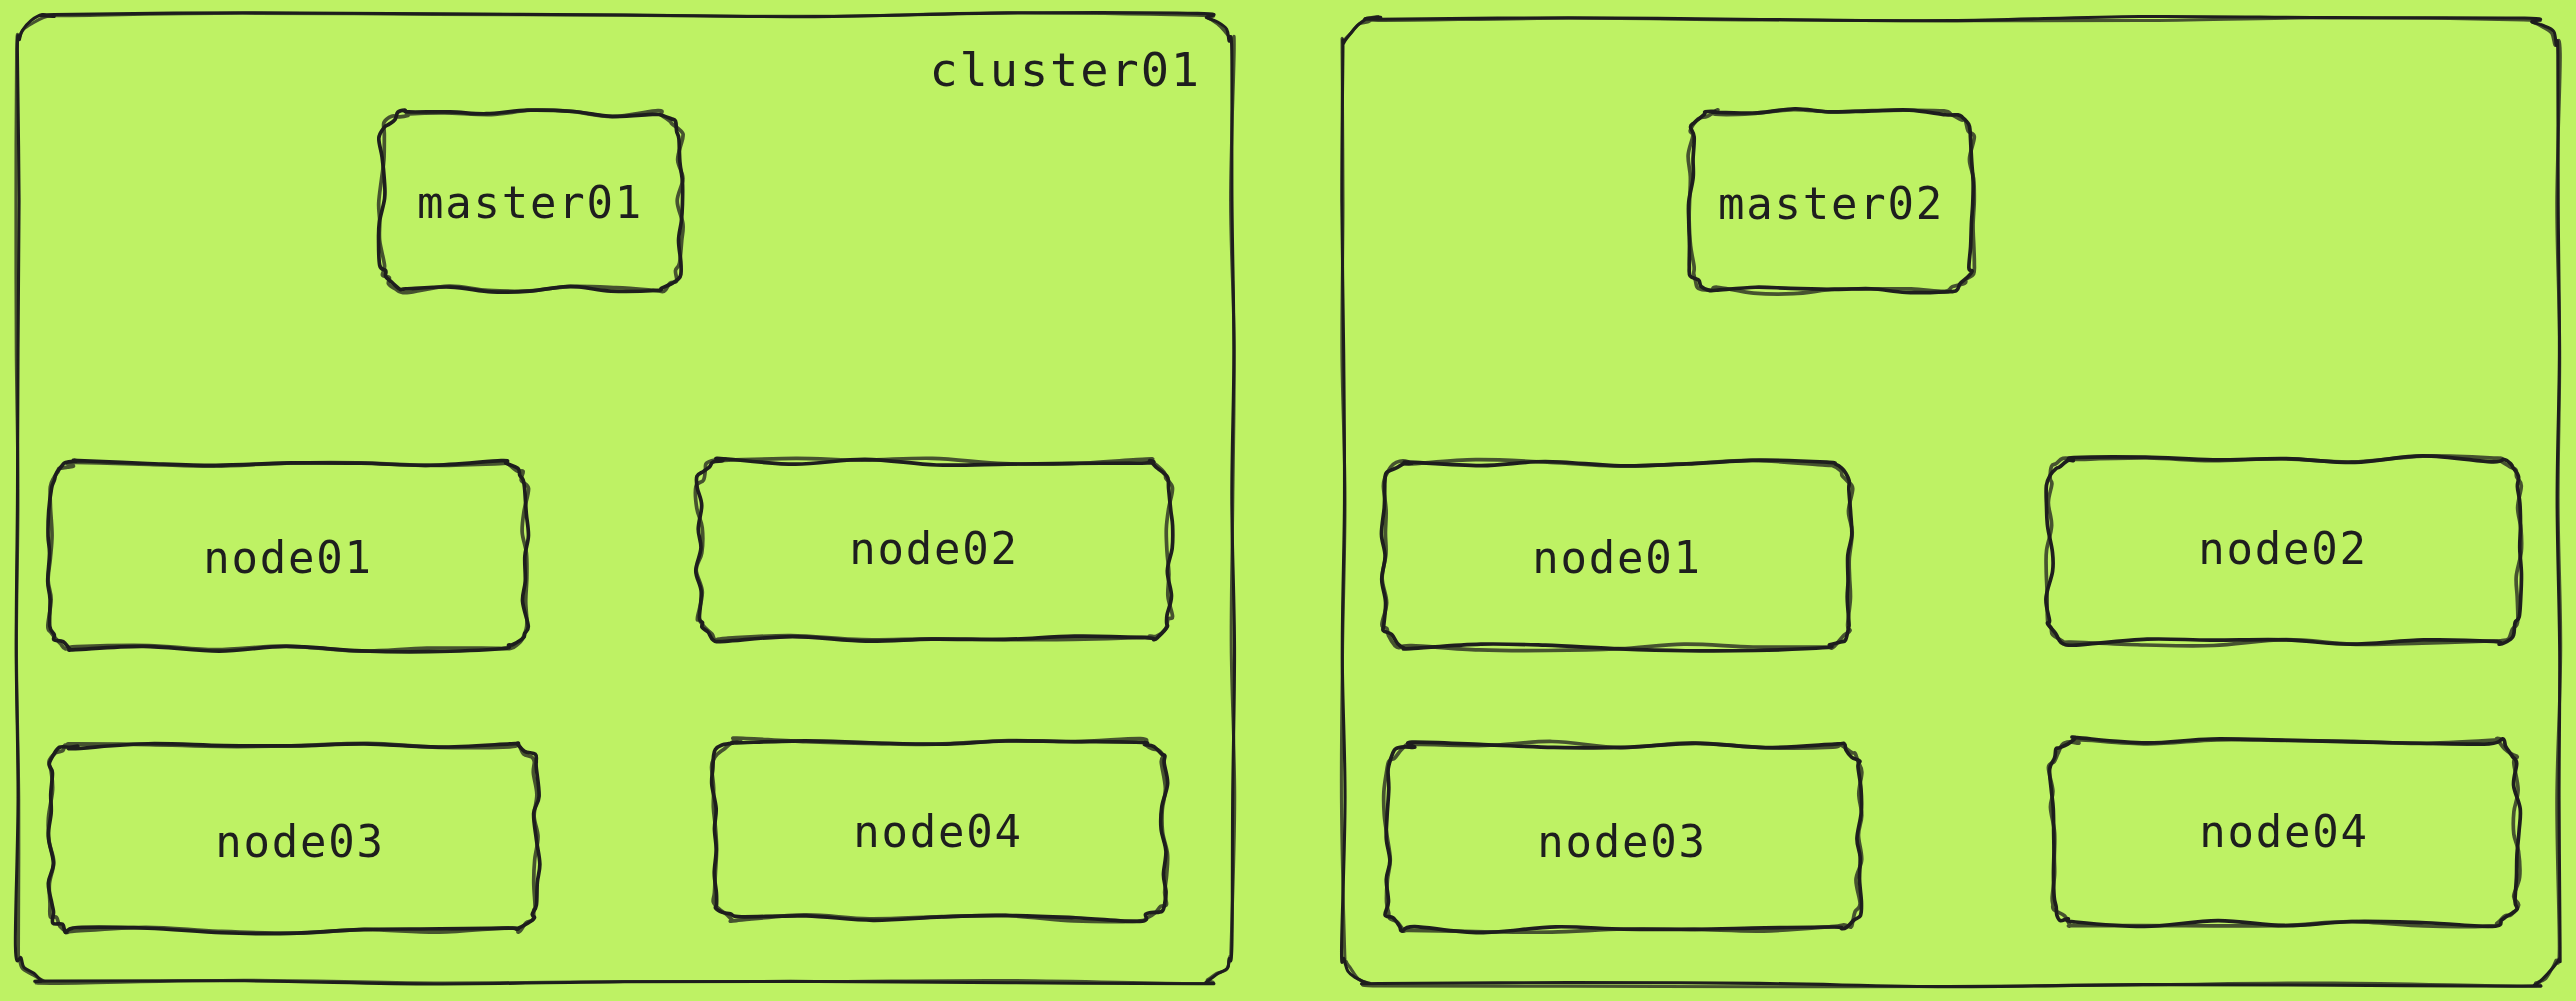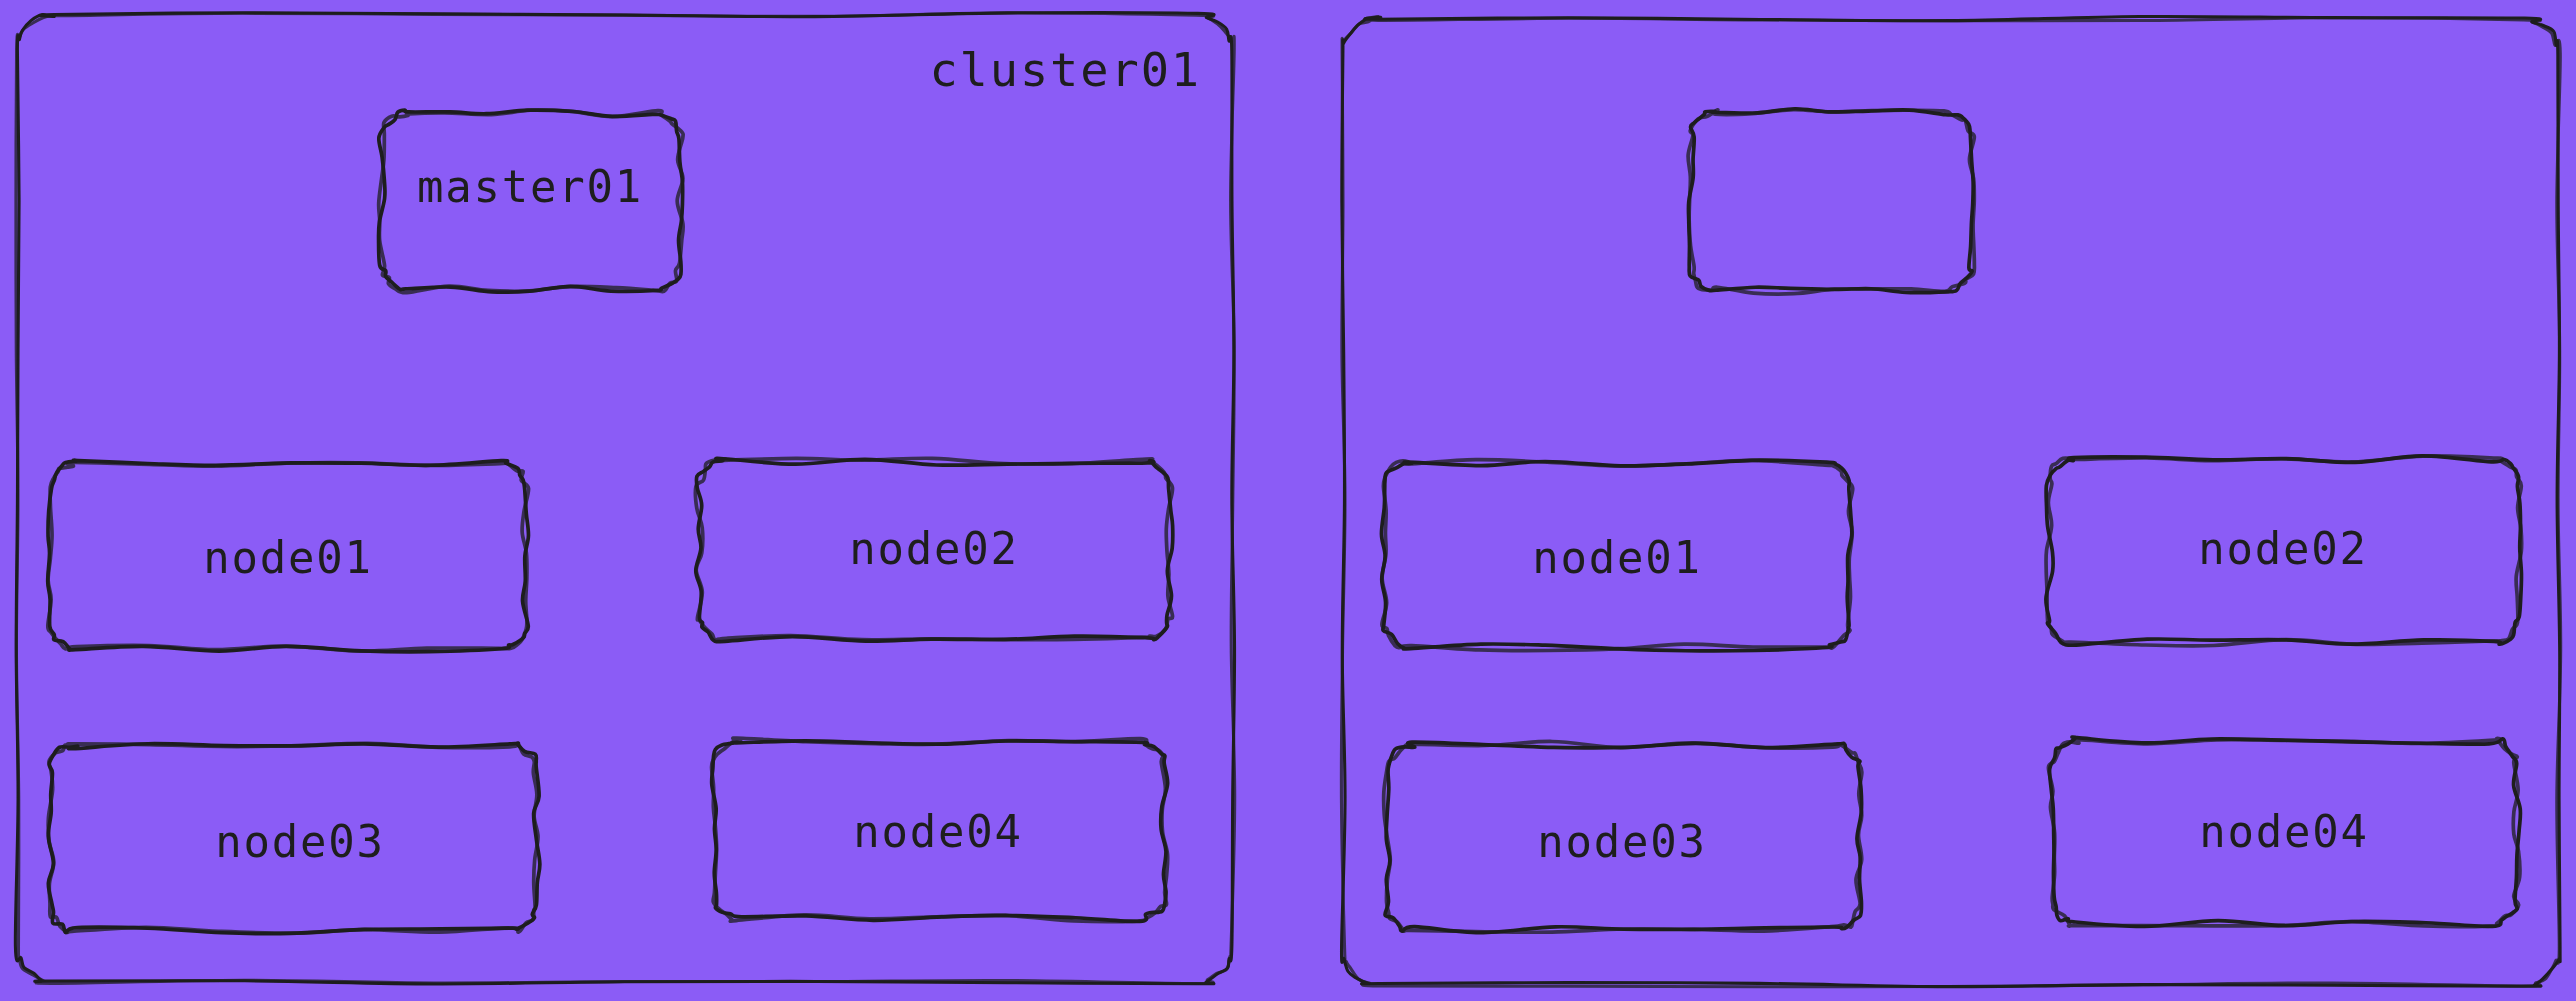--- a/index.html
+++ b/index.html
@@ -8,21 +8,21 @@
     padding: 0;
     background: #ffffff;
   }
   body {
     font-family: "DejaVu Sans Mono", "Liberation Mono", monospace;
   }
   #canvas {
     position: relative;
     width: 2576px;
     height: 1002px;
-    background: #8b5cf6;
+    background: #bef264;
     overflow: hidden;
   }
   #sketch {
     position: absolute;
     left: 0;
     top: 0;
     width: 2576px;
     height: 1002px;
   }
   .label-layer {
@@ -101,24 +101,25 @@
         <path class="sk-shape" d="M 2294.47 1205.95 C 2312.99 1205.24, 2371.63 1208.44, 2410.05 1209.86 C 2448.46 1211.27, 2486.58 1213.66, 2524.96 1214.43 C 2563.33 1215.20, 2601.85 1215.59, 2640.31 1214.49 C 2678.76 1213.38, 2717.64 1207.75, 2755.68 1207.78 C 2793.72 1207.81, 2830.97 1214.45, 2868.52 1214.67 C 2906.07 1214.88, 2959.57 1210.08, 2980.99 1209.06 C 3002.41 1208.03, 2993.93 1206.97, 2997.03 1208.52 C 3000.13 1210.08, 2997.57 1214.71, 2999.59 1218.38 C 3001.62 1222.05, 3005.42 1227.52, 3009.17 1230.55 C 3012.92 1233.58, 3020.45 1234.13, 3022.11 1236.55 C 3023.78 1238.96, 3018.83 1237.53, 3019.17 1245.06 C 3019.51 1252.60, 3023.26 1269.27, 3024.15 1281.74 C 3025.05 1294.22, 3025.66 1306.49, 3024.56 1319.92 C 3023.46 1333.35, 3017.87 1350.27, 3017.55 1362.31 C 3017.24 1374.36, 3021.97 1381.04, 3022.67 1392.21 C 3023.37 1403.37, 3021.41 1416.99, 3021.76 1429.29 C 3022.12 1441.58, 3024.54 1456.30, 3024.80 1465.99 C 3025.05 1475.68, 3025.29 1482.62, 3023.29 1487.43 C 3021.29 1492.24, 3016.60 1491.60, 3012.79 1494.85 C 3008.98 1498.09, 3003.81 1504.57, 3000.43 1506.89 C 2997.05 1509.21, 2995.85 1508.87, 2992.52 1508.76 C 2989.19 1508.66, 3001.15 1506.45, 2980.45 1506.25 C 2959.76 1506.05, 2906.16 1506.92, 2868.34 1507.55 C 2830.52 1508.17, 2791.83 1509.61, 2753.54 1510.00 C 2715.24 1510.40, 2676.16 1510.60, 2638.56 1509.92 C 2600.97 1509.24, 2566.96 1505.01, 2527.97 1505.93 C 2488.99 1506.86, 2442.78 1515.53, 2404.66 1515.47 C 2366.53 1515.41, 2320.27 1505.99, 2299.24 1505.55 C 2278.20 1505.11, 2282.58 1512.87, 2278.44 1512.82 C 2274.29 1512.78, 2276.83 1508.92, 2274.34 1505.28 C 2271.86 1501.63, 2267.45 1494.05, 2263.52 1490.94 C 2259.59 1487.83, 2251.98 1490.89, 2250.77 1486.63 C 2249.56 1482.37, 2255.94 1475.02, 2256.27 1465.36 C 2256.60 1455.70, 2252.39 1439.76, 2252.77 1428.66 C 2253.15 1417.56, 2258.56 1409.69, 2258.56 1398.75 C 2258.56 1387.80, 2253.53 1375.08, 2252.76 1362.99 C 2252.00 1350.91, 2253.30 1339.75, 2253.97 1326.22 C 2254.64 1312.70, 2256.54 1293.86, 2256.80 1281.85 C 2257.06 1269.84, 2255.45 1260.85, 2255.55 1254.16 C 2255.64 1247.47, 2256.11 1246.75, 2257.39 1241.71 C 2258.66 1236.67, 2261.37 1228.11, 2263.20 1223.91 C 2265.03 1219.71, 2265.20 1218.25, 2268.35 1216.53 C 2271.51 1214.81, 2277.03 1214.00, 2282.13 1213.60 C 2287.22 1213.19, 2296.86 1215.38, 2298.92 1214.10 C 2300.98 1212.83, 2275.95 1206.66, 2294.47 1205.95 Z" stroke-width="6" opacity="1"></path>
         <path class="sk-shape" d="M 2295.23 1209.06 C 2315.19 1209.00, 2374.48 1212.03, 2412.30 1211.32 C 2450.12 1210.60, 2485.30 1204.22, 2522.17 1204.78 C 2559.04 1205.33, 2595.48 1214.27, 2633.51 1214.65 C 2671.54 1215.03, 2711.08 1207.01, 2750.35 1207.06 C 2789.61 1207.11, 2831.10 1213.82, 2869.11 1214.97 C 2907.12 1216.12, 2958.69 1215.00, 2978.39 1213.94 C 2998.10 1212.88, 2982.29 1207.19, 2987.34 1208.61 C 2992.39 1210.03, 3004.17 1219.87, 3008.70 1222.46 C 3013.24 1225.05, 3012.82 1221.71, 3014.54 1224.13 C 3016.26 1226.56, 3017.19 1231.92, 3019.01 1237.00 C 3020.83 1242.08, 3025.22 1245.86, 3025.47 1254.60 C 3025.73 1263.34, 3020.57 1277.72, 3020.55 1289.47 C 3020.53 1301.21, 3025.42 1313.86, 3025.33 1325.07 C 3025.25 1336.29, 3020.05 1344.81, 3020.04 1356.76 C 3020.03 1368.71, 3025.93 1384.63, 3025.25 1396.76 C 3024.57 1408.88, 3016.38 1417.53, 3015.95 1429.53 C 3015.51 1441.52, 3022.87 1460.13, 3022.65 1468.73 C 3022.42 1477.34, 3016.60 1476.31, 3014.59 1481.15 C 3012.58 1486.00, 3011.71 1493.59, 3010.59 1497.82 C 3009.48 1502.05, 3010.26 1505.68, 3007.90 1506.53 C 3005.53 1507.37, 3001.80 1503.06, 2996.38 1502.91 C 2990.96 1502.76, 2997.15 1503.96, 2975.37 1505.61 C 2953.59 1507.26, 2903.02 1512.04, 2865.69 1512.81 C 2828.36 1513.57, 2789.28 1510.74, 2751.40 1510.19 C 2713.51 1509.65, 2676.67 1508.79, 2638.39 1509.52 C 2600.11 1510.25, 2559.33 1513.83, 2521.71 1514.57 C 2484.08 1515.31, 2451.21 1514.43, 2412.65 1513.94 C 2374.09 1513.46, 2312.14 1511.95, 2290.33 1511.67 C 2268.53 1511.39, 2285.22 1514.62, 2281.83 1512.26 C 2278.43 1509.91, 2273.87 1500.83, 2269.97 1497.55 C 2266.06 1494.26, 2260.62 1494.98, 2258.38 1492.56 C 2256.15 1490.13, 2257.43 1487.50, 2256.56 1482.98 C 2255.68 1478.46, 2253.45 1474.37, 2253.12 1465.45 C 2252.79 1456.54, 2253.56 1440.92, 2254.57 1429.50 C 2255.58 1418.07, 2259.25 1408.53, 2259.18 1396.90 C 2259.11 1385.27, 2255.79 1371.78, 2254.17 1359.69 C 2252.54 1347.60, 2250.34 1336.57, 2249.44 1324.36 C 2248.54 1312.15, 2248.09 1298.49, 2248.77 1286.42 C 2249.44 1274.35, 2252.12 1260.21, 2253.48 1251.95 C 2254.85 1243.70, 2254.84 1240.26, 2256.98 1236.89 C 2259.12 1233.51, 2263.47 1234.23, 2266.32 1231.71 C 2269.16 1229.20, 2270.88 1225.41, 2274.04 1221.82 C 2277.21 1218.22, 2282.20 1211.82, 2285.29 1210.13 C 2288.37 1208.44, 2290.89 1211.87, 2292.55 1211.69 C 2294.21 1211.52, 2275.27 1209.13, 2295.23 1209.06 Z" stroke-width="6" opacity="0.75"></path>
       </g>
       <g>
         <path class="sk-shape" d="M 3375.31 1198.50 C 3394.23 1199.87, 3450.72 1206.70, 3487.14 1207.07 C 3523.57 1207.44, 3555.99 1201.43, 3593.86 1200.72 C 3631.73 1200.01, 3676.61 1202.03, 3714.36 1202.79 C 3752.12 1203.55, 3783.89 1204.46, 3820.40 1205.27 C 3856.91 1206.08, 3896.00 1207.09, 3933.41 1207.65 C 3970.82 1208.22, 4022.61 1209.83, 4044.85 1208.64 C 4067.08 1207.46, 4062.37 1199.94, 4066.81 1200.55 C 4071.25 1201.16, 4069.75 1208.87, 4071.48 1212.32 C 4073.21 1215.76, 4075.33 1218.39, 4077.20 1221.20 C 4079.07 1224.02, 4080.64 1225.99, 4082.70 1229.20 C 4084.76 1232.40, 4089.26 1232.74, 4089.57 1240.46 C 4089.88 1248.17, 4083.60 1263.25, 4084.55 1275.48 C 4085.51 1287.71, 4093.81 1301.41, 4095.30 1313.84 C 4096.79 1326.26, 4094.39 1337.39, 4093.50 1350.03 C 4092.62 1362.67, 4090.72 1377.19, 4090.01 1389.69 C 4089.30 1402.19, 4089.78 1412.52, 4089.26 1425.01 C 4088.74 1437.49, 4086.70 1455.97, 4086.91 1464.58 C 4087.11 1473.20, 4091.18 1473.58, 4090.49 1476.71 C 4089.79 1479.84, 4085.51 1481.35, 4082.73 1483.35 C 4079.94 1485.35, 4076.69 1486.80, 4073.76 1488.72 C 4070.83 1490.63, 4069.07 1492.08, 4065.14 1494.85 C 4061.21 1497.61, 4070.65 1504.57, 4050.17 1505.32 C 4029.70 1506.07, 3980.09 1500.68, 3942.29 1499.35 C 3904.48 1498.01, 3861.67 1496.51, 3823.35 1497.31 C 3785.02 1498.11, 3748.89 1504.43, 3712.32 1504.17 C 3675.75 1503.90, 3641.85 1495.53, 3603.94 1495.74 C 3566.03 1495.95, 3523.89 1505.06, 3484.86 1505.42 C 3445.83 1505.78, 3390.49 1499.99, 3369.76 1497.90 C 3349.03 1495.81, 3364.03 1493.19, 3360.47 1492.86 C 3356.91 1492.54, 3351.38 1496.85, 3348.39 1495.97 C 3345.41 1495.08, 3343.78 1491.38, 3342.57 1487.56 C 3341.37 1483.75, 3341.94 1478.10, 3341.19 1473.06 C 3340.43 1468.01, 3338.74 1465.99, 3338.02 1457.30 C 3337.31 1448.62, 3336.95 1433.13, 3336.89 1420.95 C 3336.83 1408.78, 3337.60 1395.10, 3337.66 1384.24 C 3337.73 1373.37, 3337.46 1367.52, 3337.27 1355.75 C 3337.08 1343.98, 3337.23 1326.15, 3336.51 1313.60 C 3335.80 1301.04, 3333.95 1291.12, 3332.98 1280.43 C 3332.02 1269.73, 3329.76 1257.66, 3330.73 1249.40 C 3331.71 1241.15, 3337.15 1236.32, 3338.83 1230.89 C 3340.51 1225.47, 3339.64 1219.49, 3340.83 1216.86 C 3342.02 1214.24, 3342.75 1216.46, 3345.96 1215.14 C 3349.18 1213.82, 3355.49 1211.67, 3360.10 1208.96 C 3364.71 1206.25, 3371.09 1200.61, 3373.63 1198.87 C 3376.17 1197.13, 3356.39 1197.14, 3375.31 1198.50 Z" stroke-width="6" opacity="1"></path>
         <path class="sk-shape" d="M 3376.07 1201.62 C 3394.59 1201.80, 3451.73 1208.46, 3489.40 1208.53 C 3527.06 1208.61, 3565.70 1203.00, 3602.07 1202.07 C 3638.43 1201.14, 3670.24 1202.54, 3707.57 1202.96 C 3744.90 1203.37, 3788.33 1203.72, 3826.07 1204.55 C 3863.80 1205.38, 3896.14 1208.30, 3934.00 1207.96 C 3971.86 1207.62, 4032.73 1203.74, 4053.25 1202.53 C 4073.77 1201.31, 4054.40 1198.33, 4057.12 1200.64 C 4059.84 1202.95, 4065.35 1212.21, 4069.59 1216.40 C 4073.83 1220.59, 4079.07 1223.58, 4082.57 1225.79 C 4086.08 1228.00, 4090.21 1227.45, 4090.60 1229.65 C 4090.98 1231.85, 4084.64 1230.07, 4084.87 1238.99 C 4085.09 1247.92, 4091.92 1269.87, 4091.95 1283.20 C 4091.99 1296.54, 4086.23 1306.94, 4085.07 1318.99 C 4083.91 1331.04, 4083.74 1344.77, 4084.99 1355.48 C 4086.24 1366.19, 4091.01 1371.61, 4092.59 1383.24 C 4094.16 1394.87, 4095.75 1413.07, 4094.44 1425.25 C 4093.14 1437.43, 4085.03 1448.80, 4084.76 1456.33 C 4084.48 1463.86, 4093.49 1465.43, 4092.79 1470.43 C 4092.08 1475.43, 4084.29 1483.34, 4080.53 1486.33 C 4076.77 1489.31, 4073.98 1486.07, 4070.23 1488.35 C 4066.47 1490.63, 4062.19 1497.27, 4058.00 1500.00 C 4053.81 1502.72, 4064.82 1503.91, 4045.09 1504.68 C 4025.36 1505.44, 3976.95 1505.80, 3939.63 1504.61 C 3902.32 1503.41, 3859.12 1497.64, 3821.21 1497.50 C 3783.29 1497.36, 3749.40 1502.61, 3712.15 1503.76 C 3674.89 1504.91, 3636.06 1504.36, 3597.68 1504.38 C 3559.29 1504.40, 3519.49 1503.96, 3481.85 1503.90 C 3444.22 1503.84, 3391.52 1504.11, 3371.86 1504.02 C 3352.19 1503.92, 3366.67 1505.94, 3363.86 1503.31 C 3361.05 1500.68, 3359.42 1492.42, 3355.02 1488.24 C 3350.61 1484.05, 3340.61 1481.32, 3337.43 1478.18 C 3334.26 1475.04, 3336.40 1472.87, 3335.97 1469.41 C 3335.54 1465.94, 3334.41 1465.33, 3334.87 1457.40 C 3335.32 1449.46, 3338.13 1432.46, 3338.70 1421.79 C 3339.27 1411.12, 3338.29 1404.95, 3338.28 1393.39 C 3338.28 1381.83, 3339.72 1366.06, 3338.67 1352.45 C 3337.62 1338.84, 3332.44 1322.98, 3331.99 1311.74 C 3331.53 1300.49, 3336.50 1295.75, 3335.95 1285.00 C 3335.40 1274.24, 3328.26 1255.18, 3328.67 1247.19 C 3329.08 1239.20, 3335.88 1240.82, 3338.42 1237.07 C 3340.97 1233.31, 3341.74 1229.27, 3343.95 1224.66 C 3346.15 1220.06, 3348.44 1212.62, 3351.66 1209.43 C 3354.88 1206.23, 3358.83 1205.82, 3363.26 1205.49 C 3367.70 1205.16, 3376.13 1208.11, 3378.26 1207.46 C 3380.40 1206.81, 3357.55 1201.44, 3376.07 1201.62 Z" stroke-width="6" opacity="0.75"></path>
       </g>
     </svg>
   <div class="label-layer" id="labels">
       <div class="cluster-label" style="left: 1201px; top: 69px;">cluster01</div>
-      <div class="node-label" style="left: 530px; top: 186px;">master01</div>
+      <div class="node-label" style="left: 530px; top: 202px;">master01</div>
       <div class="node-label" style="left: 288px; top: 557px;">node01</div>
       <div class="node-label" style="left: 934px; top: 548px;">node02</div>
       <div class="node-label" style="left: 300px; top: 841px;">node03</div>
       <div class="node-label" style="left: 938px; top: 831px;">node04</div>
+      <div class="node-label" style="left: 1831px; top: 203px;">master02</div>
       <div class="node-label" style="left: 1617px; top: 557px;">node01</div>
       <div class="node-label" style="left: 2283px; top: 548px;">node02</div>
       <div class="node-label" style="left: 1622px; top: 841px;">node03</div>
       <div class="node-label" style="left: 2284px; top: 831px;">node04</div>
     </div>
 </div>
 
 
 </body></html>

